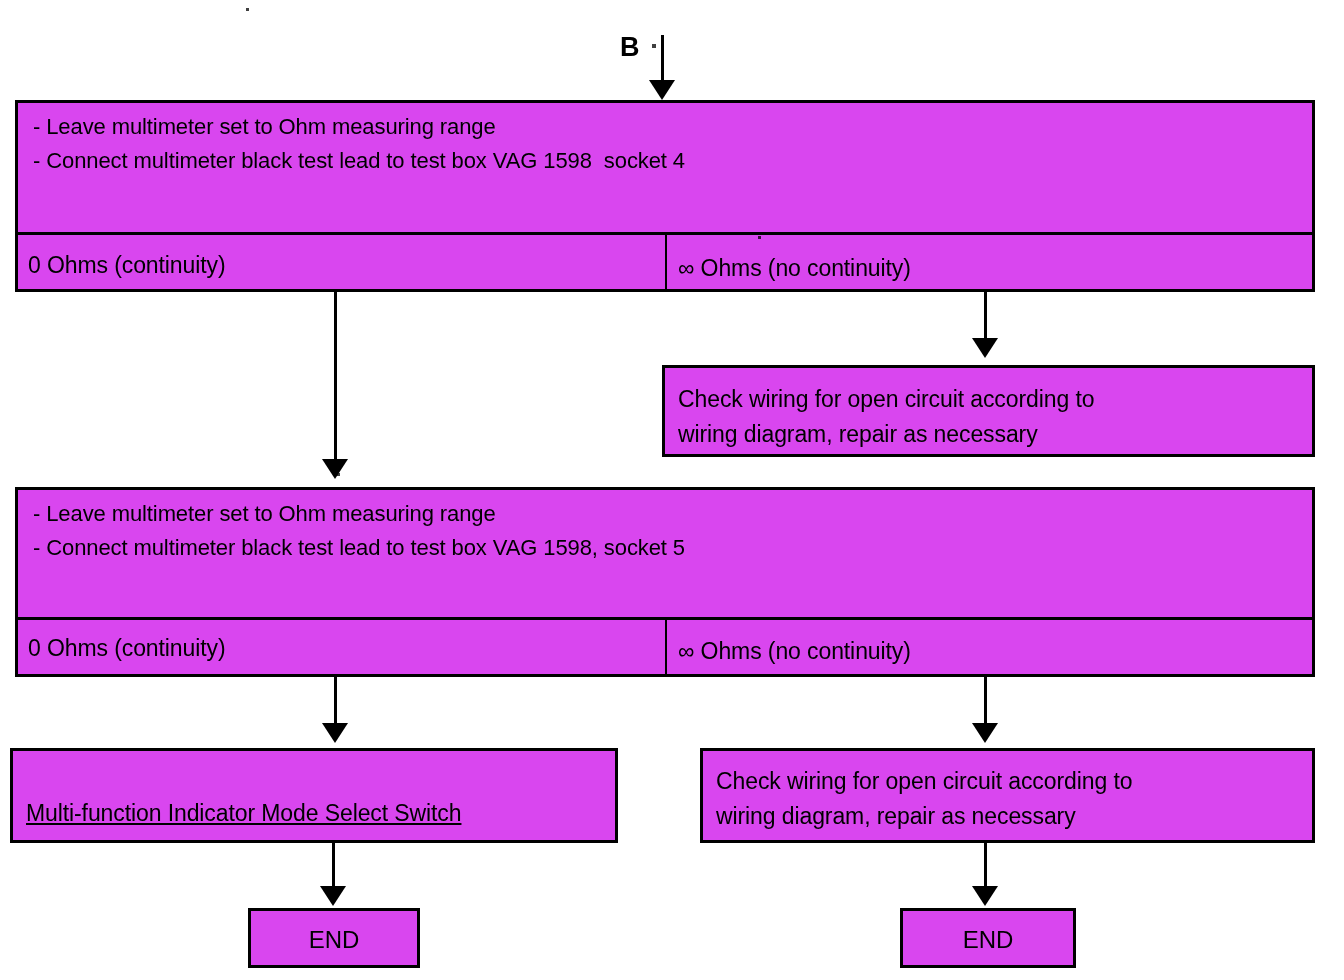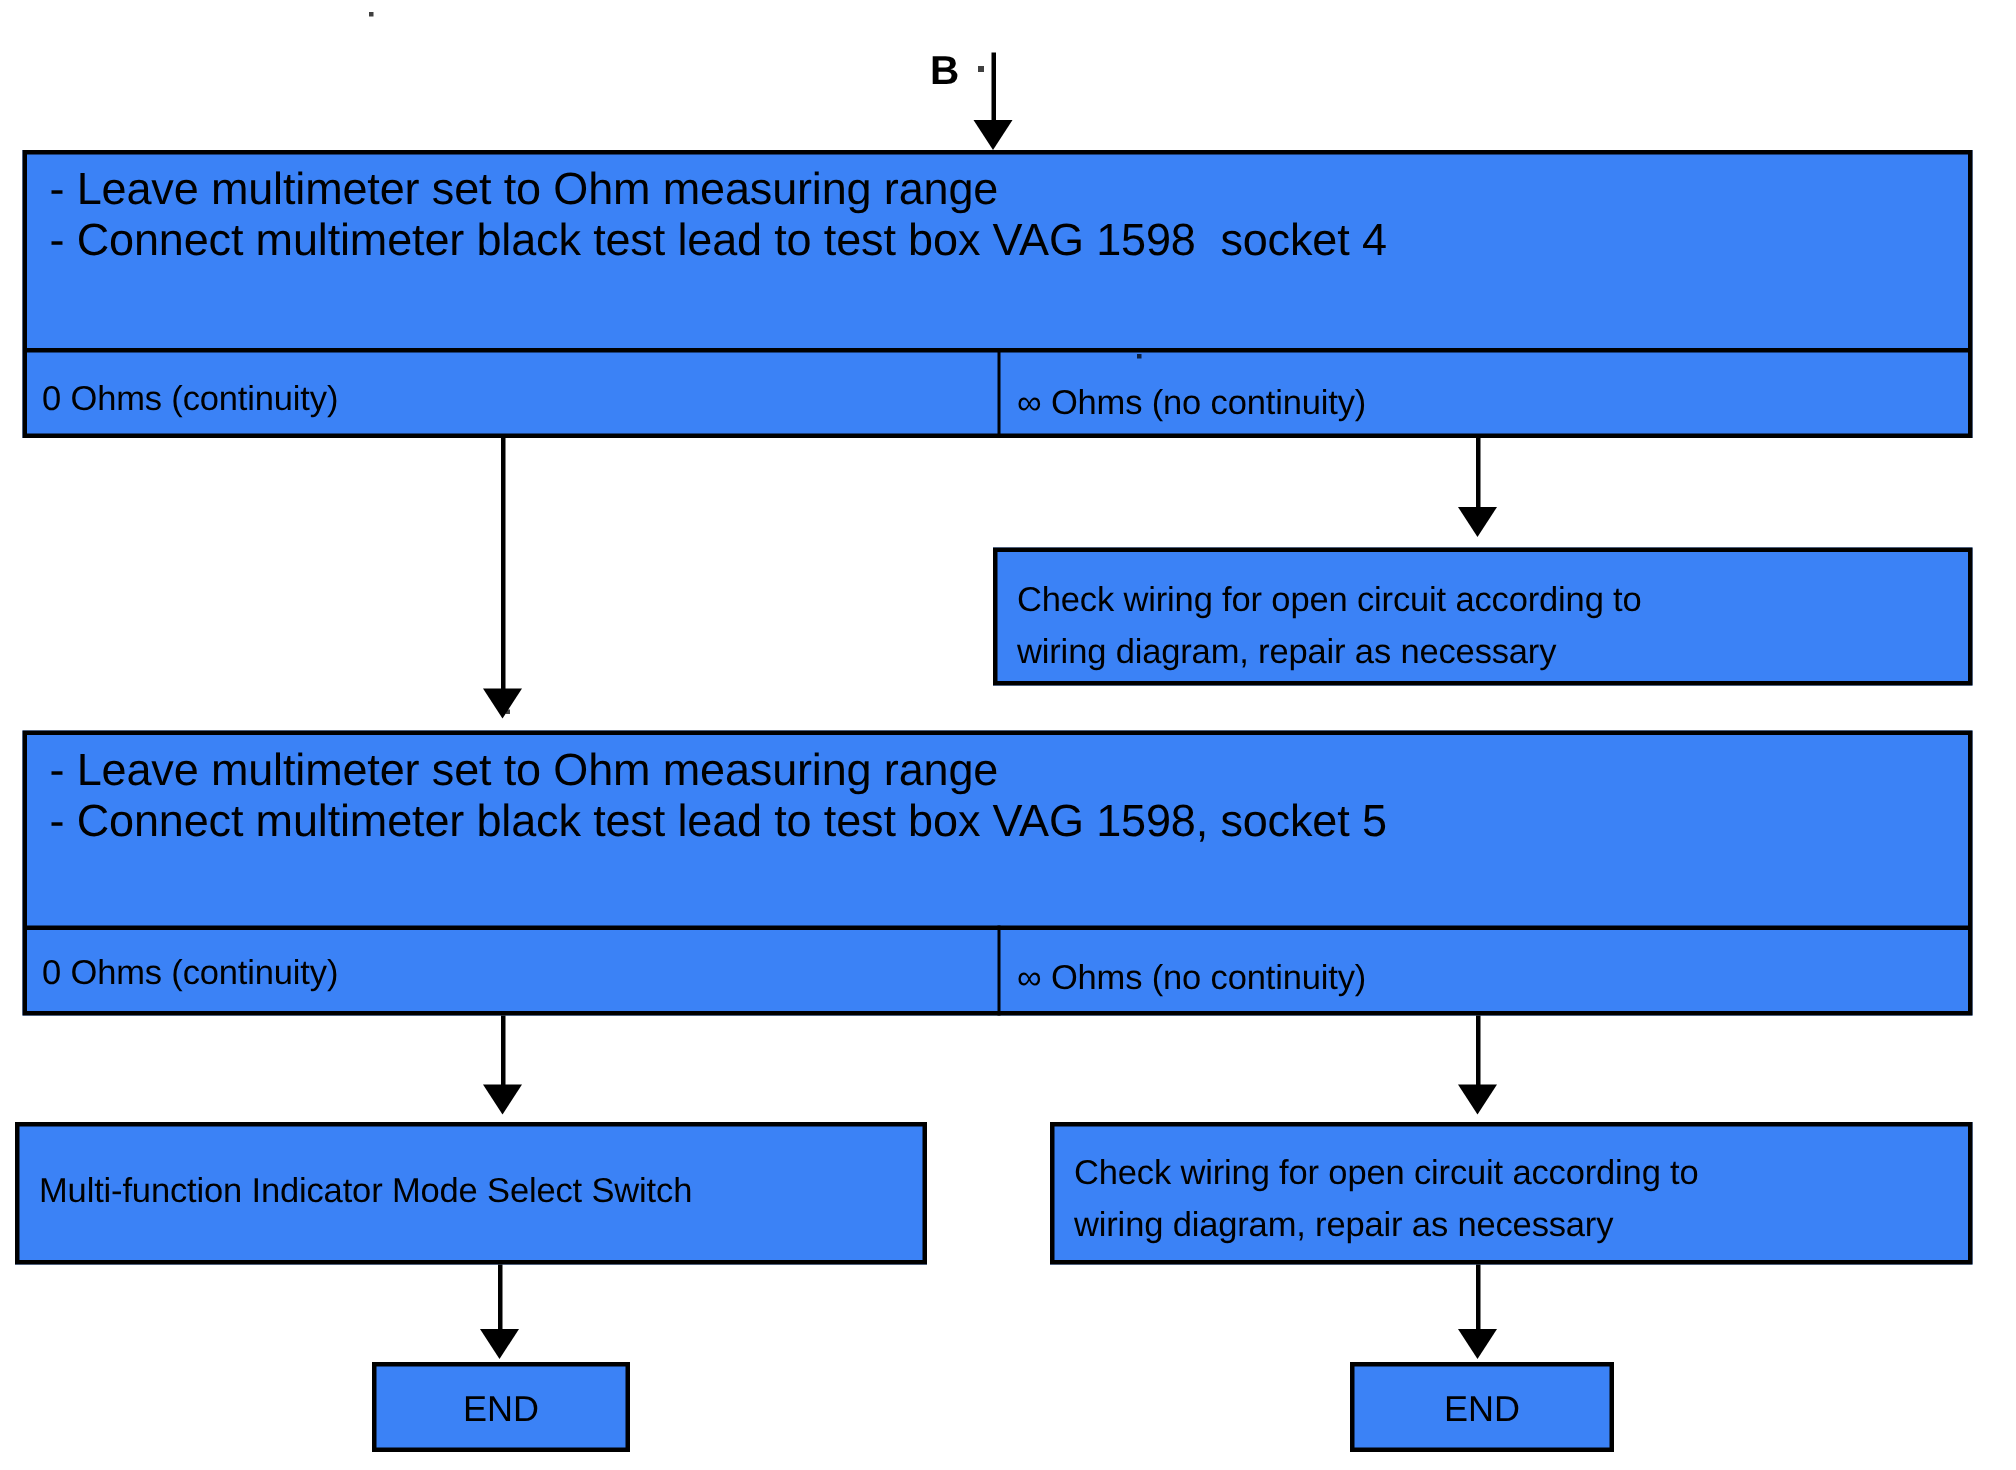--- a/index.html
+++ b/index.html
@@ -13,36 +13,36 @@
     height: 980px;
     background: #ffffff;
     font-family: "Liberation Sans", sans-serif;
     color: #000000;
     overflow: hidden;
   }
   .box {
     position: absolute;
     box-sizing: border-box;
     border: 3px solid #000000;
-    background: #3b82f6;
+    background: #d946ef;
   }
   .inner-divider {
     position: absolute;
     background: #000000;
   }
   .txt {
     position: absolute;
     font-size: 23px;
     line-height: 33px;
     letter-spacing: -0.1px;
     white-space: pre;
     color: #000000;
   }
   .txt-list {
-    font-size: 30px;
+    font-size: 22px;
     line-height: 34px;
   }
   .label-b {
     position: absolute;
     font-size: 27px;
     font-weight: bold;
     line-height: 30px;
   }
   .end-label {
     position: absolute;
@@ -109,21 +109,21 @@
   <div class="txt" style="left:28px; top:632px;">0 Ohms (continuity)</div>
   <div class="txt" style="left:678px; top:635px;">∞ Ohms (no continuity)</div>
 
   <div class="vline" style="left:334px; top:677px; height:52px;"></div>
   <div class="arrowhead" style="left:322px; top:723px;"></div>
 
   <div class="vline" style="left:984px; top:677px; height:52px;"></div>
   <div class="arrowhead" style="left:972px; top:723px;"></div>
 
   <div class="box" style="left:10px; top:748px; width:608px; height:95px;"></div>
-  <div class="txt" style="left:26px; top:777px;">Multi-function Indicator Mode Select Switch</div>
+  <div class="txt" style="left:26px; top:797px;text-decoration:underline;">Multi-function Indicator Mode Select Switch</div>
 
   <div class="box" style="left:700px; top:748px; width:615px; height:95px;"></div>
   <div class="txt" style="left:716px; top:765px;">Check wiring for open circuit according to</div>
   <div class="txt" style="left:716px; top:800px;">wiring diagram, repair as necessary</div>
 
   <div class="vline" style="left:332px; top:843px; height:48px;"></div>
   <div class="arrowhead" style="left:320px; top:886px;"></div>
 
   <div class="vline" style="left:984px; top:843px; height:48px;"></div>
   <div class="arrowhead" style="left:972px; top:886px;"></div>

